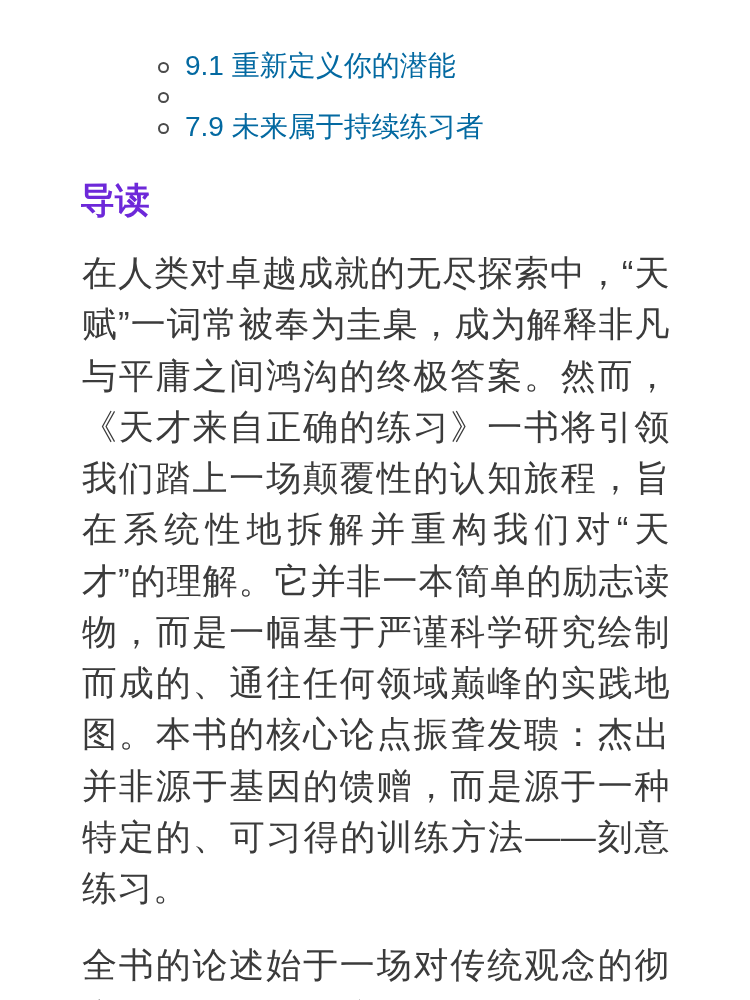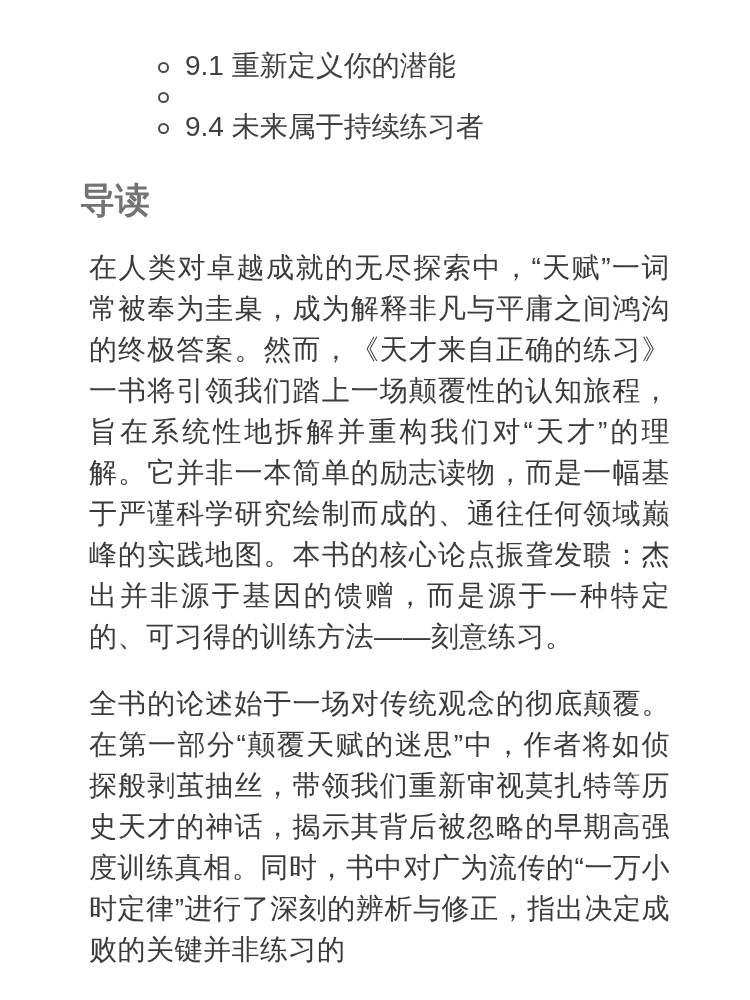--- a/index.html
+++ b/index.html
@@ -20,64 +20,64 @@
   ul.toc {
     list-style: none;
     margin: 0 0 28px 0;
     padding-left: 78px;
   }
   ul.toc li {
     display: flex;
     align-items: center;
     font-size: 28px;
     line-height: 48px;
-    color: #404040;
+    color: #0369a1;
   }
   .bullet {
     flex: 0 0 auto;
     width: 11px;
     height: 11px;
     border: 2px solid #4a4a4a;
     border-radius: 50%;
     background: transparent;
     margin-right: 16px;
     margin-top: 2px;
   }
   h2.section-heading {
     font-size: 35px;
     font-weight: bold;
     line-height: 1.2;
     margin: 28px 0 26px 0;
   }
   p.body-para {
-    font-size: 28px;
+    font-size: 35px;
     line-height: 1.465;
     text-align: justify;
     letter-spacing: 0.5px;
-    margin: 0 0 26px 9px;
+    margin: 0 0 26px 2px;
   }
 </style>
 </head>
 <body>
 
 <div class="content">
 
   <ul class="toc">
     <li>
       <span class="bullet"></span>
       <span>9.1 重新定义你的潜能</span>
     </li>
     <li>
       <span class="bullet"></span>
     </li>
     <li>
       <span class="bullet"></span>
-      <span>9.4 未来属于持续练习者</span>
+      <span>7.9 未来属于持续练习者</span>
     </li>
   </ul>
 
-  <h2 class="section-heading" style="color: #737373;">导读</h2>
+  <h2 class="section-heading" style="color: #6d28d9;">导读</h2>
 
   <p class="body-para">在人类对卓越成就的无尽探索中，“天赋”一词常被奉为圭臬，成为解释非凡与平庸之间鸿沟的终极答案。然而，《天才来自正确的练习》一书将引领我们踏上一场颠覆性的认知旅程，旨在系统性地拆解并重构我们对“天才”的理解。它并非一本简单的励志读物，而是一幅基于严谨科学研究绘制而成的、通往任何领域巅峰的实践地图。本书的核心论点振聋发聩：杰出并非源于基因的馈赠，而是源于一种特定的、可习得的训练方法——刻意练习。</p>
 
   <p class="body-para">全书的论述始于一场对传统观念的彻底颠覆。在第一部分“颠覆天赋的迷思”中，作者将如侦探般剥茧抽丝，带领我们重新审视莫扎特等历史天才的神话，揭示其背后被忽略的早期高强度训练真相。同时，书中对广为流传的“一万小时定律”进行了深刻的辨析与修正，指出决定成败的关键并非练习的</p>
 
 </div>
 
 </body></html>

